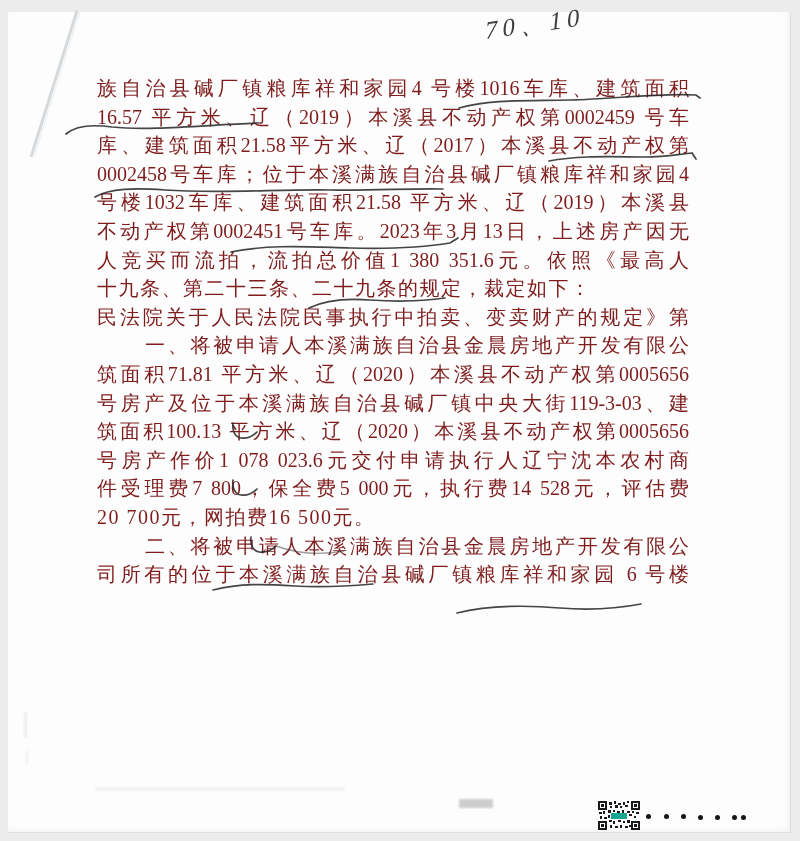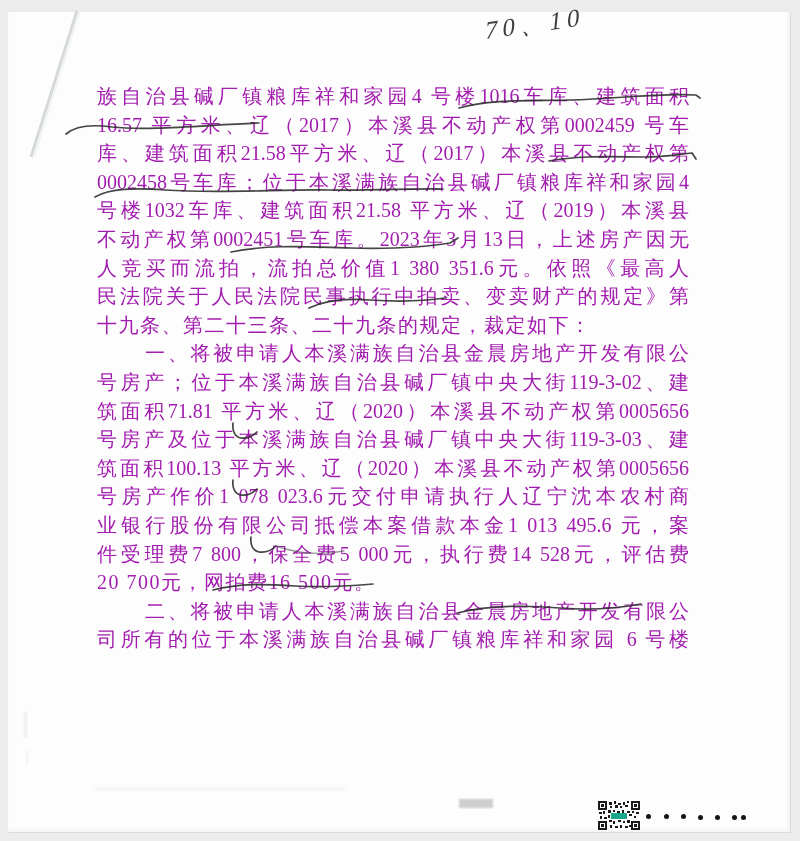--- a/index.html
+++ b/index.html
@@ -18,22 +18,22 @@
   .handwritten{
     position:absolute;left:484px;top:14px;
     font-size:25px;font-style:italic;color:#242424;
     letter-spacing:5px;
     transform:rotate(-8deg) skewX(-4deg);
     transform-origin:left top;
     opacity:.88;
     white-space:nowrap;
   }
   .doc-text{
-    position:absolute;left:97px;top:82px;width:592px;
-    font-size:20px;line-height:28.6px;color:#a21caf;
+    position:absolute;left:97px;top:74px;width:592px;
+    font-size:20px;line-height:28.6px;color:#7f1d1d;
     z-index:1;
   }
   .line{
     text-align:justify;
     text-align-last:justify;
     text-justify:inter-ideograph;
     height:28.6px;overflow:visible;white-space:nowrap;
   }
   .line.indent{text-indent:48px;}
   .line.endline{text-align-last:left;letter-spacing:1.5px;}
@@ -50,35 +50,33 @@
 <body>
 
 <div class="scan">
 
   <div class="page"></div>
 
   <div class="handwritten">70、10</div>
 
   <div class="doc-text">
     <div class="line">族自治县碱厂镇粮库祥和家园4 号楼1016车库、建筑面积</div>
-    <div class="line">16.57 平方米、辽（2017）本溪县不动产权第0002459 号车</div>
+    <div class="line">16.57 平方米、辽（2019）本溪县不动产权第0002459 号车</div>
     <div class="line">库、建筑面积21.58平方米、辽（2017）本溪县不动产权第</div>
     <div class="line">0002458号车库；位于本溪满族自治县碱厂镇粮库祥和家园4</div>
     <div class="line">号楼1032车库、建筑面积21.58 平方米、辽（2019）本溪县</div>
     <div class="line">不动产权第0002451号车库。2023年3月13日，上述房产因无</div>
     <div class="line">人竞买而流拍，流拍总价值1 380 351.6元。依照《最高人</div>
+    <div class="line endline">十九条、第二十三条、二十九条的规定，裁定如下：</div>
     <div class="line">民法院关于人民法院民事执行中拍卖、变卖财产的规定》第</div>
-    <div class="line endline">十九条、第二十三条、二十九条的规定，裁定如下：</div>
     <div class="line indent">一、将被申请人本溪满族自治县金晨房地产开发有限公</div>
-    <div class="line">号房产；位于本溪满族自治县碱厂镇中央大街119-3-02、建</div>
     <div class="line">筑面积71.81 平方米、辽（2020）本溪县不动产权第0005656</div>
     <div class="line">号房产及位于本溪满族自治县碱厂镇中央大街119-3-03、建</div>
     <div class="line">筑面积100.13 平方米、辽（2020）本溪县不动产权第0005656</div>
     <div class="line">号房产作价1 078 023.6元交付申请执行人辽宁沈本农村商</div>
-    <div class="line">业银行股份有限公司抵偿本案借款本金1 013 495.6 元，案</div>
     <div class="line">件受理费7 800，保全费5 000元，执行费14 528元，评估费</div>
     <div class="line endline">20 700元，网拍费16 500元。</div>
     <div class="line indent">二、将被申请人本溪满族自治县金晨房地产开发有限公</div>
     <div class="line">司所有的位于本溪满族自治县碱厂镇粮库祥和家园 6 号楼</div>
   </div>
 
   <svg class="overlay" viewBox="0 0 800 841" xmlns="http://www.w3.org/2000/svg">
     <defs>
       <filter id="soft">
           <feGaussianBlur stdDeviation="1.2"></feGaussianBlur>

